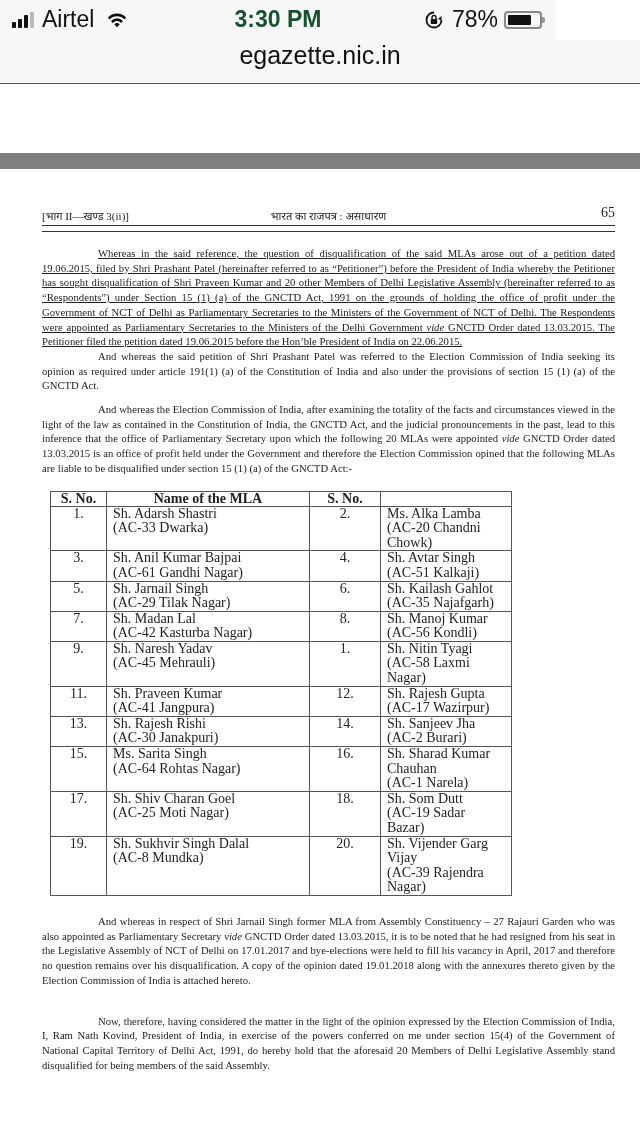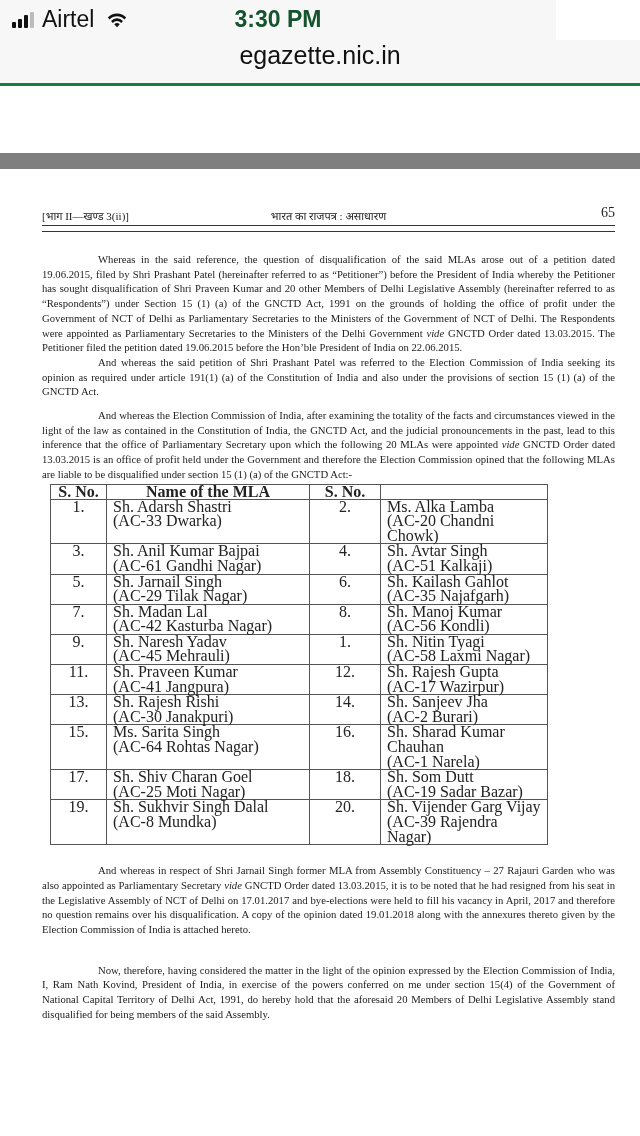--- a/index.html
+++ b/index.html
@@ -10,37 +10,37 @@
   .signal i { display:block; width:4px; background:#111; border-radius:1px; }
   .signal i.off { background:#bbb; }
   .carrier { margin-right:12px; }
   .wifi { width:22px; height:18px; }
   .sb-time { position:absolute; left:0; right:0; top:6px; text-align:center; font-size:23px; font-weight:bold; color:#14532d; }
   .sb-right { position:absolute; right:14px; top:6px; display:flex; align-items:center; font-size:23px; color:#111; }
   .lock-rot { width:20px; height:20px; margin-right:8px; }
   .battery { position:relative; width:38px; height:18px; border:2px solid #888; border-radius:4px; margin-left:6px; box-sizing:border-box; }
   .battery .fill { position:absolute; left:2px; top:2px; bottom:2px; background:#111; border-radius:1px; }
   .battery::after { content:""; position:absolute; right:-5px; top:4px; width:3px; height:6px; background:#999; border-radius:0 2px 2px 0; }
-  .url-bar { position:absolute; left:0; top:40px; width:640px; height:43px; background:#f7f7f7; border-bottom:3px solid #15803d; text-align:center; font-family:"Liberation Sans", sans-serif; font-size:25px; color:#111; line-height:30px; }
+  .url-bar { position:absolute; left:0; top:40px; width:640px; height:43px; background:#f7f7f7; border-bottom:1px solid #15803d; text-align:center; font-family:"Liberation Sans", sans-serif; font-size:25px; color:#111; line-height:30px; }
   .gray-band { position:absolute; left:0; top:153px; width:640px; height:16px; background:#7f7f7f; }
   .doc { position:absolute; left:42px; top:208px; width:573px; font-size:10.7px; line-height:14.7px; color:#222; }
   .page-header { position:relative; height:16px; font-size:12px; }
   .ph-left { position:absolute; left:0; top:1px; font-size:11px; }
   .ph-center { position:absolute; left:0; right:0; top:1px; text-align:center; font-size:11px; }
   .ph-right { position:absolute; right:0; top:-2px; font-size:14px; }
   .rule1 { border-top:1px solid #333; margin-top:1px; }
   .rule2 { border-top:1px solid #333; margin-top:5px; }
   .para { text-align:justify; text-indent:56px; margin:0; }
-  .p1 { margin-top:20px; }
+  .p1 { margin-top:14px;text-decoration:underline; }
   .p2 { }
   .p3 { margin-top:9px; }
   .p4 { margin-top:18px; }
   .p5 { margin-top:26px; }
   em { font-style:italic; }
-  table.mla { border-collapse:collapse; margin-left:8px; margin-top:2px; width:498px; font-size:16px; line-height:14.6px; }
+  table.mla { border-collapse:collapse; margin-left:8px; margin-top:15px; width:462px; font-size:14px; line-height:14.6px; }
   table.mla td, table.mla th { border:1px solid #555; padding:0 6px; vertical-align:top; }
   table.mla th { font-weight:bold; text-align:center; height:14px; line-height:14px; }
   .c-sno { width:43px; text-align:center; }
   .c-name { width:190px; }
   .c-sno2 { width:58px; text-align:center; }
 </style>
 </head>
 <body>
 
 <div class="status-bar">
@@ -52,20 +52,32 @@
         <i class="off" style="height:16px"></i>
     </div>
     <span class="carrier">Airtel</span>
     <svg class="wifi" viewBox="0 0 24 18">
       <path d="M12 17 L15 13.5 A5 5 0 0 0 9 13.5 Z" fill="#111"></path>
       <path d="M5.5 10 A9 9 0 0 1 18.5 10 L16.6 12.2 A6.2 6.2 0 0 0 7.4 12.2 Z" fill="#111"></path>
       <path d="M2 6.2 A14 14 0 0 1 22 6.2 L20.1 8.4 A11 11 0 0 0 3.9 8.4 Z" fill="#111"></path>
     </svg>
   </div>
   <div class="sb-time">3:30 PM</div>
+  <div class="sb-right">
+    <svg class="lock-rot" viewBox="0 0 20 20">
+      <path d="M10 2.5 A7.5 7.5 0 1 0 17.5 10" fill="none" stroke="#111" stroke-width="1.8"></path>
+      <path d="M17.5 6 L17.5 10.5 L14 9 Z" fill="#111"></path>
+      <rect x="6.8" y="9" width="6.4" height="5" rx="0.8" fill="#111"></rect>
+      <path d="M8 9 V7.5 A2 2 0 0 1 12 7.5 V9" fill="none" stroke="#111" stroke-width="1.4"></path>
+    </svg>
+    <span>78%</span>
+    <div class="battery">
+      <div class="fill" id="battery-fill" style="width: 23px;"></div>
+    </div>
+  </div>
 </div>
 
 <div class="url-bar">
   <span>egazette.nic.in</span>
 </div>
 
 <div class="gray-band"></div>
 
 <div class="doc">
   <div class="page-header">

